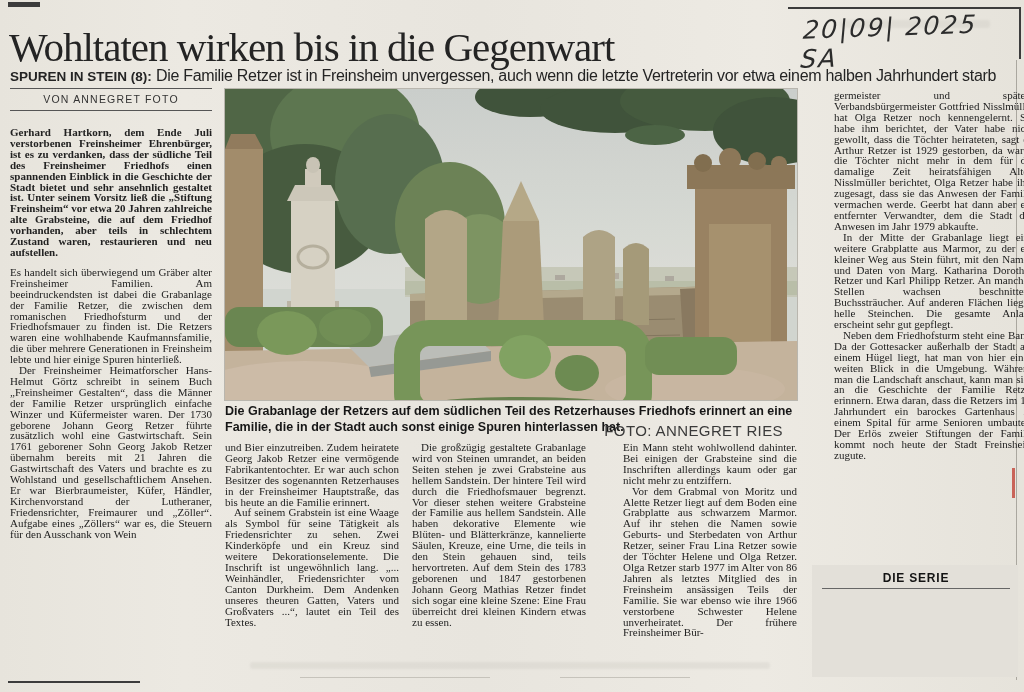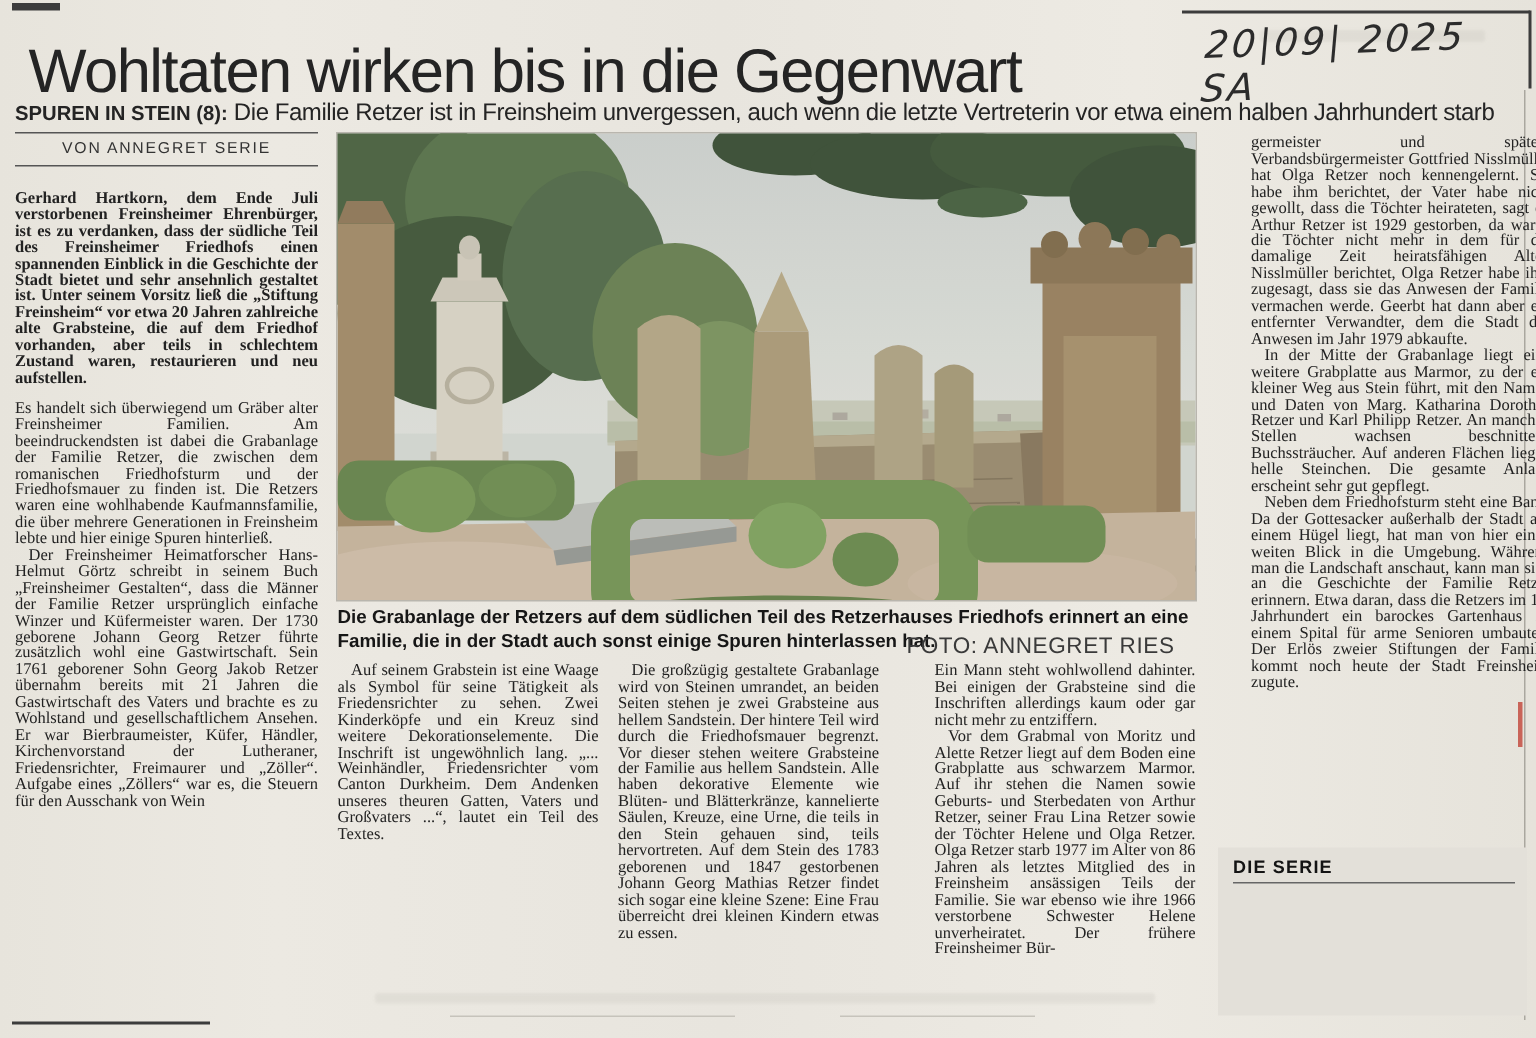--- a/index.html
+++ b/index.html
@@ -2,21 +2,21 @@
 <html><head>
 <meta charset="utf-8">
 <style>
   html,body{margin:0;padding:0;background:#777;}
   #page{position:relative;width:1024px;height:692px;overflow:hidden;
         background:#eae7e0;
         background-image:linear-gradient(90deg, #e7e4dc 0%, #ece9e2 18%, #e8e5de 47%, #edeae3 74%, #e6e3db 100%);
         font-family:"Liberation Serif", serif; color:#1e1e1e;}
   .abs{position:absolute;}
   
-  #headline{left:19px;top:24px;width:820px;font-family:Liberation Sans, sans-serif;
+  #headline{left:9px;top:24px;width:820px;font-family:Liberation Serif, serif;
             font-size:41px;line-height:46px;color:#242424;letter-spacing:-1px;}
   #subtitle-row{left:10px;top:66px;width:1008px;font-family:"Liberation Sans", sans-serif;
             font-size:16px;line-height:20px;letter-spacing:-0.3px;color:#242424;white-space:nowrap;}
   #subtitle-row .kicker{font-weight:bold;font-size:13.5px;letter-spacing:0px;}
   
   .rule{background:#3c3c3c;}
   .faint{background:#c6c3bb;}
   .ghost{background:#9a988f;opacity:.12;border-radius:2px;filter:blur(1px);}
   
   #hand-date{left:802px;top:12px;width:215px;font-family:"DejaVu Sans", sans-serif;
@@ -44,21 +44,21 @@
   #caption{left:225px;top:404px;width:572px;height:36px;
            font-family:"Liberation Sans", sans-serif;font-weight:bold;
            font-size:12.5px;line-height:15.5px;color:#161616;}
   #credit{position:absolute;right:14px;bottom:2px;font-weight:normal;font-size:15px;
           letter-spacing:.4px;color:#3a3a3a;}
   
   #serie-box{left:812px;top:565px;width:206px;height:112px;background:#e3e0d9;
              padding:6px 8px 6px 10px;box-sizing:border-box;
              font-family:"Liberation Sans", sans-serif;}
   #serie-title{font-weight:bold;font-size:12px;letter-spacing:.8px;color:#141414;
-               padding-bottom:3px;border-bottom:1px solid #666;margin-bottom:5px;}
+               padding-bottom:3px;border-bottom:1px solid #666;margin-bottom:5px;text-align:center;}
   #serie-text{font-size:11px;line-height:13.2px;color:#262626;text-align:left;}
 </style>
 </head>
 <body>
 
 <div id="page">
 
   <div class="abs rule" style="left:8px;top:2px;width:32px;height:5px;"></div>
   <div class="abs rule" style="left:788px;top:7px;width:232px;height:2px;"></div>
   <div class="abs rule" style="left:1019px;top:7px;width:2px;height:52px;"></div>
@@ -73,21 +73,21 @@
   <div class="abs ghost" style="left:250px;top:662px;width:520px;height:7px;"></div>
   <div class="abs ghost" style="left:828px;top:640px;width:170px;height:6px;"></div>
   <div class="abs ghost" style="left:828px;top:652px;width:170px;height:6px;"></div>
 
   <div id="hand-date" class="abs">20|09| 2025 SA</div>
 
   <div id="headline" class="abs">Wohltaten wirken bis in die Gegenwart</div>
 
   <div id="subtitle-row" class="abs"><span class="kicker">SPUREN IN STEIN (8):</span><span> Die Familie Retzer ist in Freinsheim unvergessen, auch wenn die letzte Vertreterin vor etwa einem halben Jahrhundert starb</span></div>
 
-  <div id="byline" class="abs">VON ANNEGRET SERIE</div>
+  <div id="byline" class="abs">VON ANNEGRET FOTO</div>
 
   <div id="col1" class="col">
     <p class="lead">Gerhard Hartkorn, dem Ende Juli verstorbenen Freinsheimer Ehrenbürger, ist es zu verdanken, dass der südliche Teil des Freinsheimer Friedhofs einen spannenden Einblick in die Geschichte der Stadt bietet und sehr ansehnlich gestaltet ist. Unter seinem Vorsitz ließ die „Stiftung Freinsheim“ vor etwa 20 Jahren zahlreiche alte Grabsteine, die auf dem Friedhof vorhanden, aber teils in schlechtem Zustand waren, restaurieren und neu aufstellen.</p>
     <p class="gap">Es handelt sich überwiegend um Gräber alter Freinsheimer Familien. Am beeindruckendsten ist dabei die Grabanlage der Familie Retzer, die zwischen dem romanischen Friedhofsturm und der Friedhofsmauer zu finden ist. Die Retzers waren eine wohlhabende Kaufmannsfamilie, die über mehrere Generationen in Freinsheim lebte und hier einige Spuren hinterließ.</p>
     <p class="ind">Der Freinsheimer Heimatforscher Hans-Helmut Görtz schreibt in seinem Buch „Freinsheimer Gestalten“, dass die Männer der Familie Retzer ursprünglich einfache Winzer und Küfermeister waren. Der 1730 geborene Johann Georg Retzer führte zusätzlich wohl eine Gastwirtschaft. Sein 1761 geborener Sohn Georg Jakob Retzer übernahm bereits mit 21 Jahren die Gastwirtschaft des Vaters und brachte es zu Wohlstand und gesellschaftlichem Ansehen. Er war Bierbraumeister, Küfer, Händler, Kirchenvorstand der Lutheraner, Friedensrichter, Freimaurer und „Zöller“. Aufgabe eines „Zöllers“ war es, die Steuern für den Ausschank von Wein</p>
   </div>
 
   <div id="photo" class="abs">
     <svg width="572" height="311" viewBox="0 0 572 311" xmlns="http://www.w3.org/2000/svg">
       <defs>
@@ -178,20 +178,21 @@
     </svg>
   </div>
 
   <div id="caption" class="abs">
     <span>Die Grabanlage der Retzers auf dem südlichen Teil des Retzerhauses Friedhofs erinnert an eine Familie, die in der Stadt auch sonst einige Spuren hinterlassen hat.</span>
     <span id="credit">FOTO: ANNEGRET RIES</span>
   </div>
 
   <div id="cols-234" class="abs">
     <div class="subcol col" style="position:relative;">
+      <p>und Bier einzutreiben. Zudem heiratete Georg Jakob Retzer eine vermögende Fabrikantentochter. Er war auch schon Besitzer des sogenannten Retzerhauses in der Freinsheimer Hauptstraße, das bis heute an die Familie erinnert.</p>
       <p class="ind">Auf seinem Grabstein ist eine Waage als Symbol für seine Tätigkeit als Friedensrichter zu sehen. Zwei Kinderköpfe und ein Kreuz sind weitere Dekorationselemente. Die Inschrift ist ungewöhnlich lang. „... Weinhändler, Friedensrichter vom Canton Durkheim. Dem Andenken unseres theuren Gatten, Vaters und Großvaters ...“, lautet ein Teil des Textes.</p>
     </div>
     <div class="subcol col" style="position:relative;">
       <p class="ind">Die großzügig gestaltete Grabanlage wird von Steinen umrandet, an beiden Seiten stehen je zwei Grabsteine aus hellem Sandstein. Der hintere Teil wird durch die Friedhofsmauer begrenzt. Vor dieser stehen weitere Grabsteine der Familie aus hellem Sandstein. Alle haben dekorative Elemente wie Blüten- und Blätterkränze, kannelierte Säulen, Kreuze, eine Urne, die teils in den Stein gehauen sind, teils hervortreten. Auf dem Stein des 1783 geborenen und 1847 gestorbenen Johann Georg Mathias Retzer findet sich sogar eine kleine Szene: Eine Frau überreicht drei kleinen Kindern etwas zu essen.</p>
     </div>
     <div class="subcol col" style="position:relative;margin-left:24px;">
       <p>Ein Mann steht wohlwollend dahinter. Bei einigen der Grabsteine sind die Inschriften allerdings kaum oder gar nicht mehr zu entziffern.</p>
       <p class="ind">Vor dem Grabmal von Moritz und Alette Retzer liegt auf dem Boden eine Grabplatte aus schwarzem Marmor. Auf ihr stehen die Namen sowie Geburts- und Sterbedaten von Arthur Retzer, seiner Frau Lina Retzer sowie der Töchter Helene und Olga Retzer. Olga Retzer starb 1977 im Alter von 86 Jahren als letztes Mitglied des in Freinsheim ansässigen Teils der Familie. Sie war ebenso wie ihre 1966 verstorbene Schwester Helene unverheiratet. Der frühere Freinsheimer Bür-</p>
     </div>
   </div>

